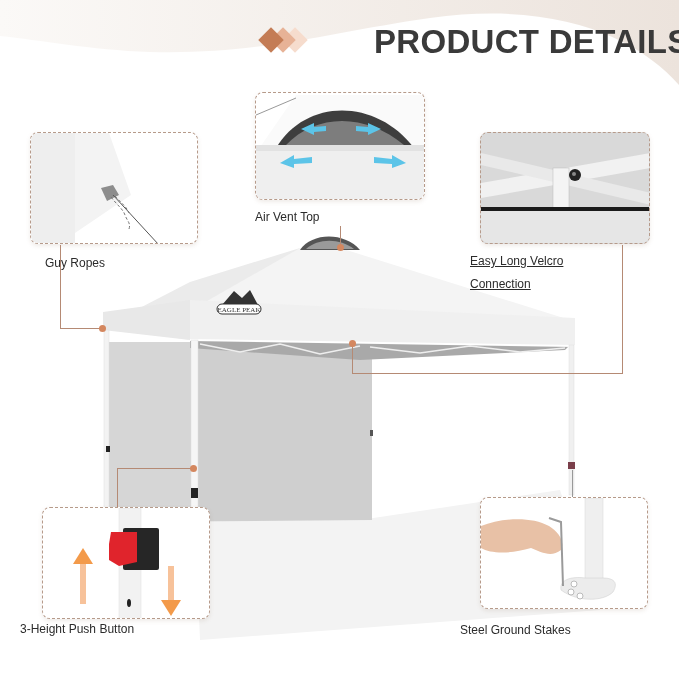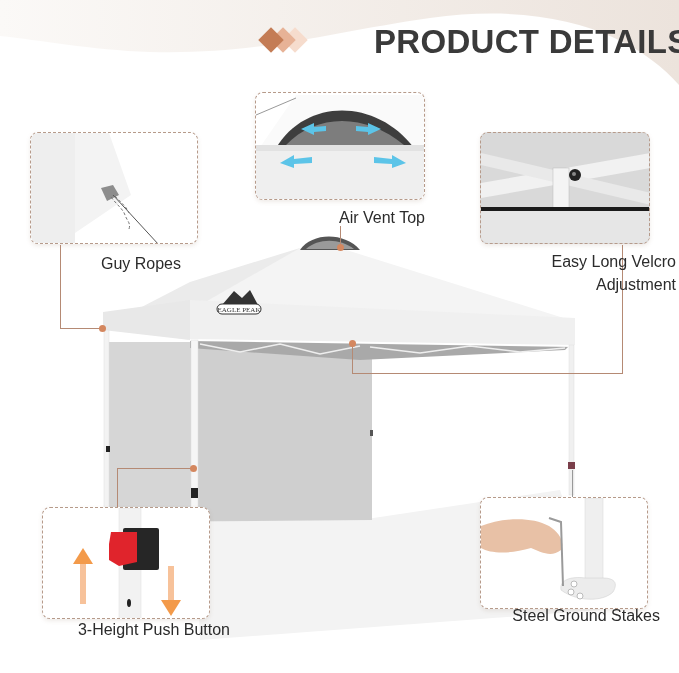--- a/index.html
+++ b/index.html
@@ -14,21 +14,21 @@
   .d1 { left: 4px; background: #c47c55; }
   .d2 { left: 16px; background: #e7b296; }
   .d3 { left: 28px; background: #f6dccd; }
   .page-title { font-size: 33px; font-weight: bold; color: #3a3a3a; letter-spacing: 0.3px; white-space: nowrap; }
 
   .card {
     position: absolute; border: 1.5px dashed #b69a8a; border-radius: 8px;
     background: #f4f4f4; overflow: hidden;
     box-shadow: 0 2px 4px rgba(150,120,100,0.15);
   }
-  .label { position: absolute; font-size: 16px; color: #2b2b2b; text-align: right; white-space: nowrap; line-height: 23px; }
+  .label { position: absolute; font-size: 12px; color: #2b2b2b; text-align: left; white-space: nowrap; line-height: 23px; }
 
   .line { position: absolute; background: #b58a74; }
   .dot { position: absolute; width: 7px; height: 7px; border-radius: 50%; background: #d4875f; }
 
   .tent { position: absolute; left: 0; top: 0; width: 679px; height: 673px; }
   svg { display: block; }
 </style>
 </head>
 <body>
 
@@ -139,23 +139,23 @@
     <rect width="170" height="112" fill="#d9d9d9"></rect>
     <polygon points="0,50 170,20 170,35 0,65" fill="#f1f1f1"></polygon>
     <polygon points="0,20 170,60 170,72 0,32" fill="#e9e9e9"></polygon>
     <rect x="72" y="35" width="16" height="42" fill="#f4f4f4" stroke="#bbb" stroke-width="0.5"></rect>
     <circle cx="94" cy="42" r="6" fill="#222"></circle>
     <circle cx="93" cy="41" r="2" fill="#888"></circle>
     <rect x="0" y="74" width="170" height="4" fill="#1a1a1a"></rect>
     <rect x="0" y="78" width="170" height="34" fill="#e6e6e6"></rect>
   </svg>
 </div>
-<div class="label" style="left:486px; top:250px; width:190px;">
+<div class="label" style="left:470px; top:250px; width:190px;text-decoration:underline;">
   <div>Easy Long Velcro</div>
-  <div>Adjustment</div>
+  <div>Connection</div>
 </div>
 
 <div class="card" style="left:42px; top:507px; width:168px; height:112px; background:#ffffff;">
   <svg viewBox="0 0 168 112" width="168" height="112">
     <rect x="76" y="0" width="22" height="112" fill="#f2f2f2" stroke="#ddd" stroke-width="0.5"></rect>
     <rect x="80" y="20" width="36" height="42" fill="#262626" rx="2"></rect>
     <polygon points="68,24 94,24 94,54 76,58 66,52 66,36" fill="#e0242c"></polygon>
     <ellipse cx="86" cy="95" rx="2" ry="4" fill="#222"></ellipse>
     <g>
       <rect x="37" y="54" width="6" height="42" fill="#f7c29a"></rect>
@@ -175,13 +175,13 @@
   <svg viewBox="0 0 168 112" width="168" height="112">
     <rect x="104" y="0" width="18" height="92" fill="#efefef" stroke="#d5d5d5" stroke-width="0.5"></rect>
     <path d="M80,92 C78,82 90,78 104,80 L122,80 C132,80 138,84 132,94 C122,104 96,104 80,92 Z" fill="#ececec" stroke="#ccc" stroke-width="0.5"></path>
     <circle cx="93" cy="86" r="3" fill="#fff" stroke="#bbb"></circle>
     <circle cx="90" cy="94" r="3" fill="#fff" stroke="#bbb"></circle>
     <circle cx="99" cy="98" r="3" fill="#fff" stroke="#bbb"></circle>
     <path d="M0,28 C20,20 50,18 68,28 C78,34 84,44 80,52 C70,60 60,54 50,50 C30,56 10,56 0,50 Z" fill="#e8c1a6"></path>
     <polyline points="68,20 80,24 82,88" stroke="#9a9a9a" stroke-width="2" fill="none"></polyline>
   </svg>
 </div>
-<div class="label" style="left:460px; top:604px; width:200px;">Steel Ground Stakes</div>
+<div class="label" style="left:460px; top:619px; width:200px;">Steel Ground Stakes</div>
 
 </body></html>

